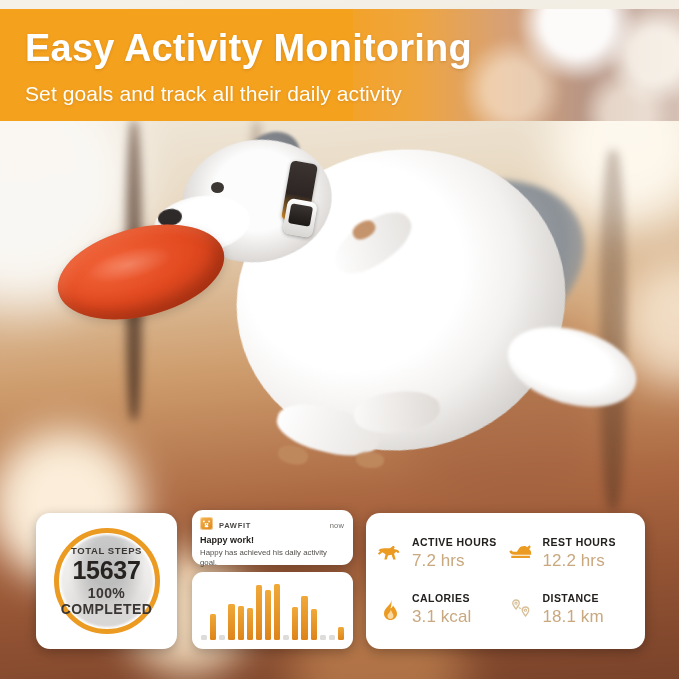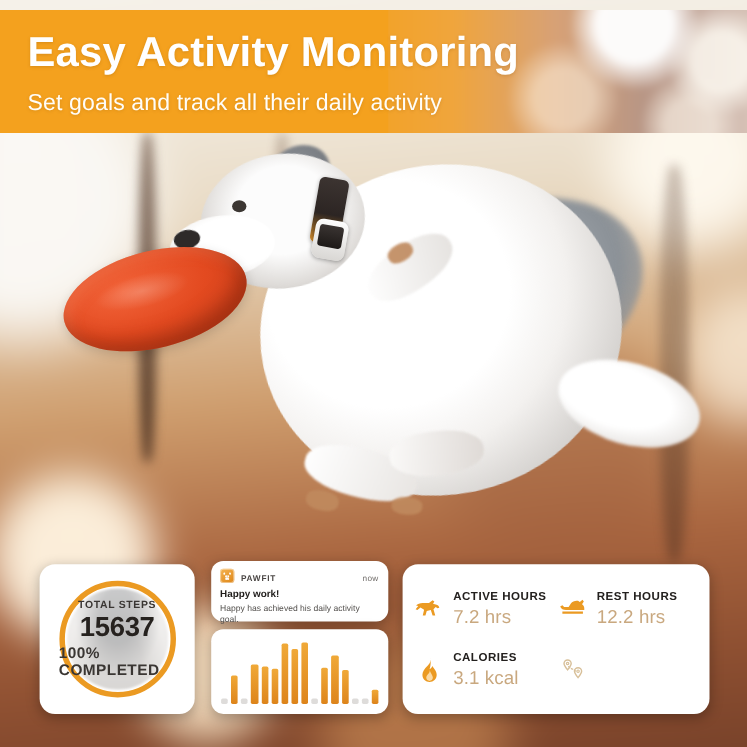--- a/index.html
+++ b/index.html
@@ -195,20 +195,21 @@
     filter: blur(1px);
   }
   .ring-stroke {
     position: absolute; inset: 0; border-radius: 50%;
     border: 5px solid #eb9a22;
   }
   .ring-text {
     position: absolute; inset: 0;
     display: flex; flex-direction: column;
     align-items: center; justify-content: center;
+    text-align: center;
   }
   .steps-label {
     font-size: 9.5px; font-weight: bold; color: #3a3633;
     letter-spacing: .6px;
   }
   .steps-value {
     font-size: 25px; font-weight: bold; color: #26221f;
     line-height: 1.18; letter-spacing: -.3px;
   }
   .steps-pct {
@@ -406,17 +407,21 @@
       <div class="stat">
         <span class="stat-icon">
           <svg width="24" height="22" viewBox="0 0 44 44" aria-hidden="true">
             <path fill="none" stroke="#d8c09a" stroke-width="2.4" stroke-linecap="round" stroke-dasharray="2.5 3.6" d="M14 16c4 5 9 4 12 8"></path>
             <path fill="none" stroke="#d8c09a" stroke-width="2.6" d="M12 4c3.6 0 6.5 2.9 6.5 6.5S12 22 12 22 5.5 14.1 5.5 10.5 8.4 4 12 4z"></path>
             <circle cx="12" cy="10.4" r="2.2" fill="none" stroke="#d8c09a" stroke-width="2.2"></circle>
             <path fill="none" stroke="#d8c09a" stroke-width="2.6" d="M31 18c3.6 0 6.5 2.9 6.5 6.5S31 36 31 36s-6.5-7.9-6.5-11.5S27.4 18 31 18z"></path>
             <circle cx="31" cy="24.4" r="2.2" fill="none" stroke="#d8c09a" stroke-width="2.2"></circle>
           </svg>
         </span>
+        <span class="stat-txt">
+          <span class="stat-label">DISTANCE</span>
+          <span class="stat-value">18.1 km</span>
+        </span>
       </div>
 
     </div>
   </div>
 </div>
 
 </body></html>

